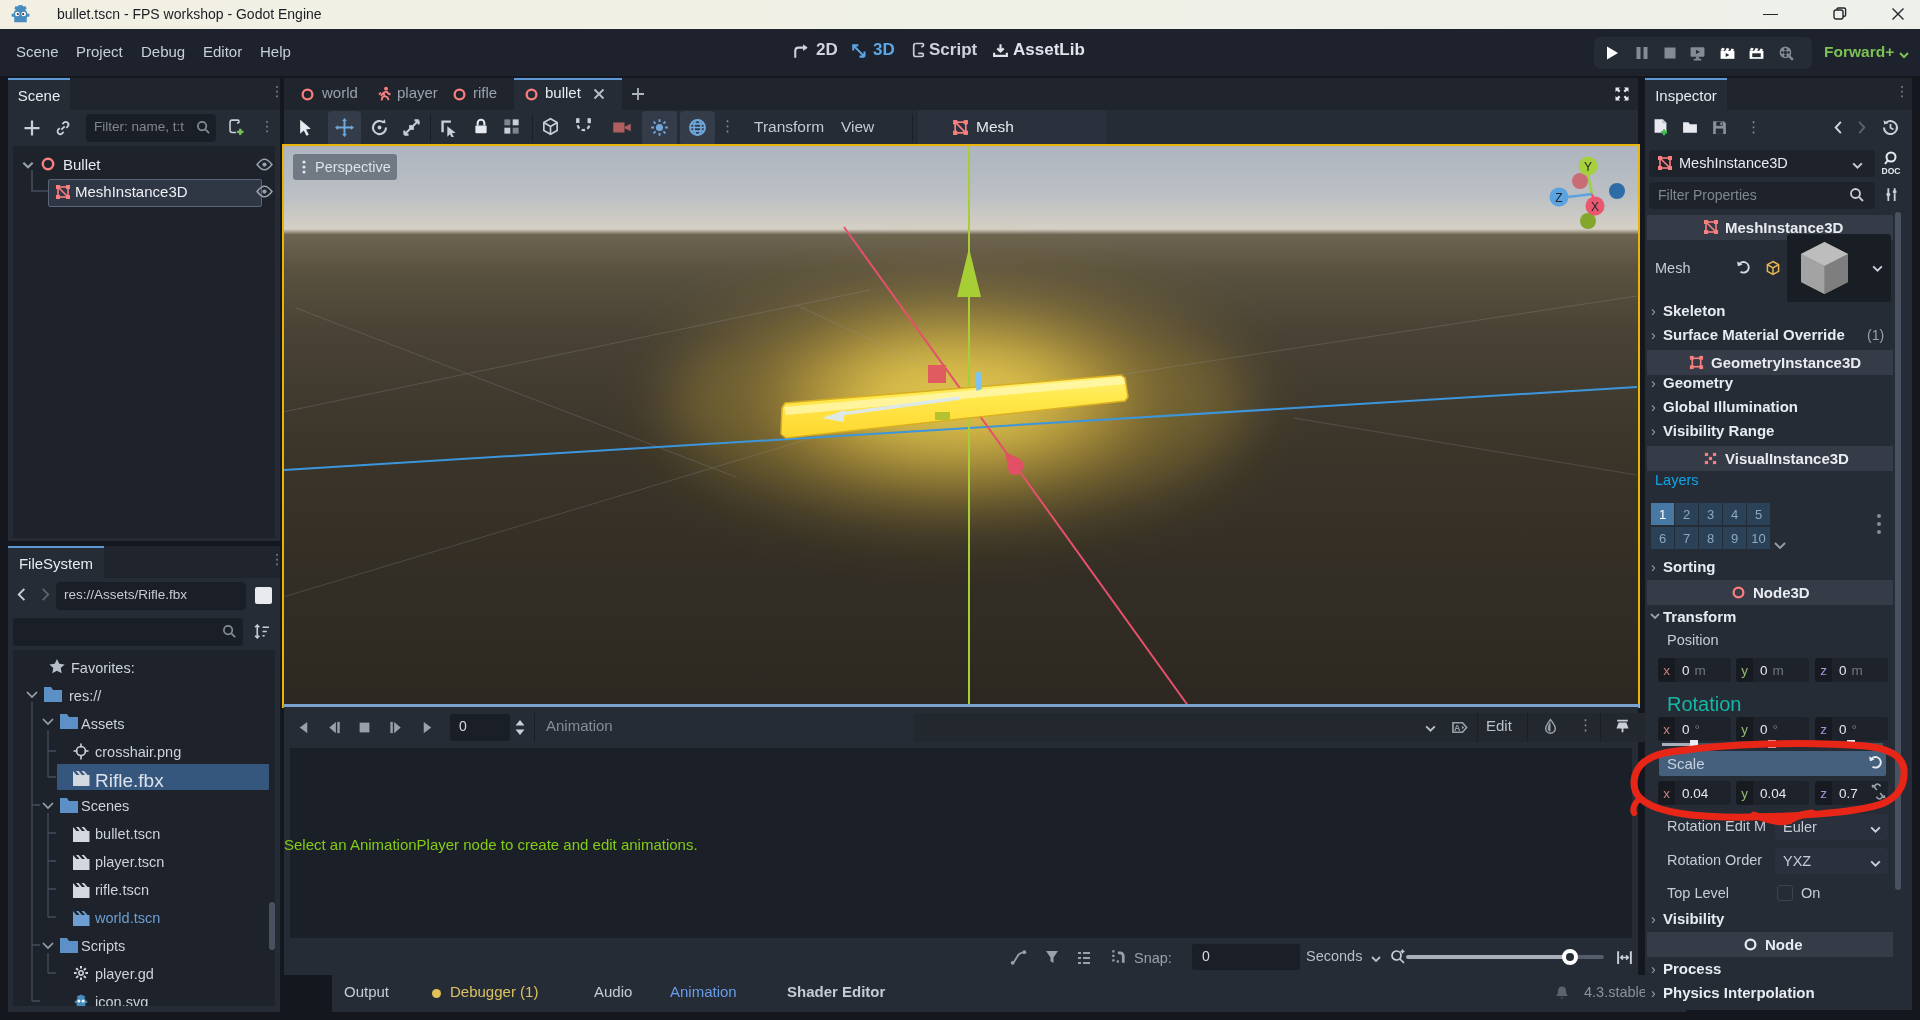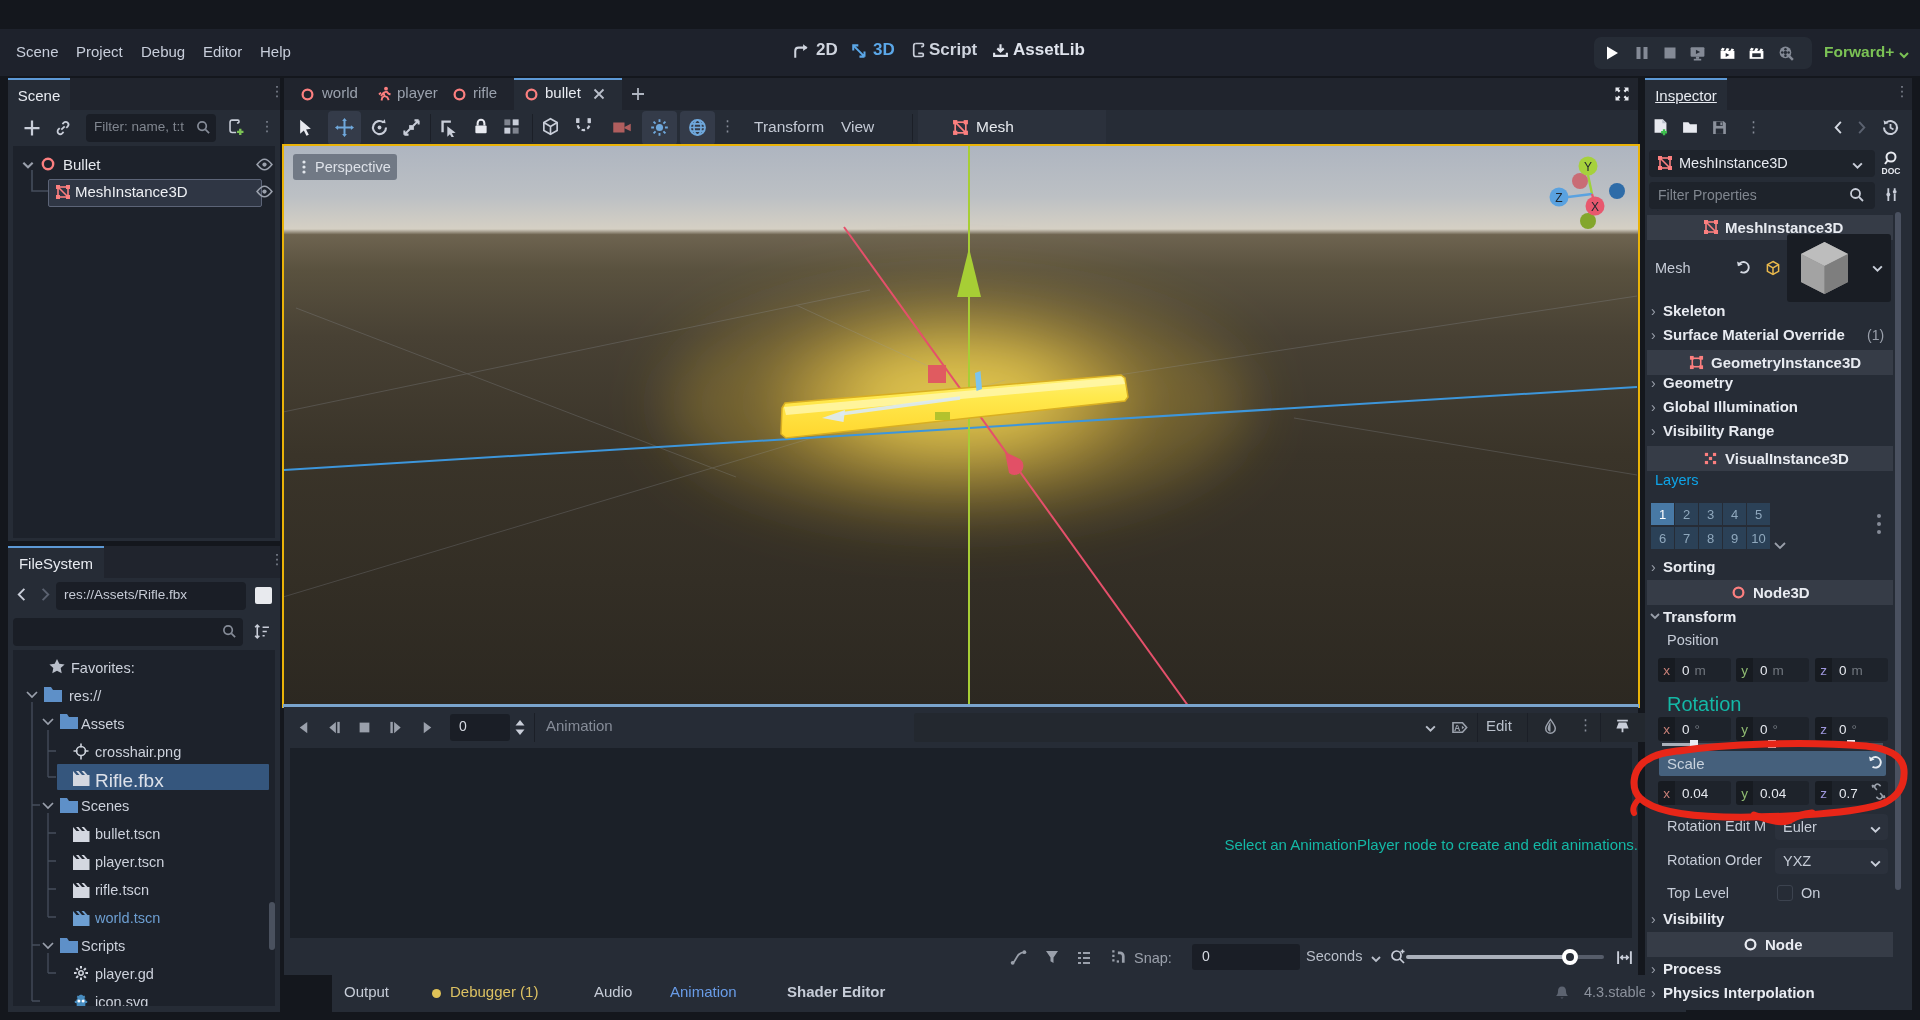--- a/index.html
+++ b/index.html
@@ -14,20 +14,39 @@
 .b{font-weight:bold;}
 .vfield{position:absolute;width:73px;height:24px;background:#1e232b;border-radius:3px;font-size:13.5px;display:flex;align-items:center;}
 .vfield .ax{width:17px;text-align:center;background:rgba(0,0,0,0.22);height:100%;display:flex;align-items:center;justify-content:center;border-radius:3px 0 0 3px;}
 .vfield .vv{color:#e6e9ef;margin-left:7px;}
 .vfield .vu{color:#71777f;margin-left:5px;}
 svg{display:block;}
 </style></head>
 <body>
 <div id="root">
 
+<div class="abs" style="left:0;top:0;width:1920px;height:29px;background:linear-gradient(90deg,#f2f0e3,#eef1ea);">
+  <svg class="abs" style="left:9px;top:3px" width="23" height="23" viewBox="0 0 24 24">
+    <path fill="#478cbf" d="M12 2c-2 0-3 1-3.5 2L7 3.2 5.5 5.8 7.2 7C6 8 5 9.5 4.8 11L2.6 11.4l.3 3 2.2-.1c.3 1.3.4 2 .4 2.7v3h13v-3c0-.7.1-1.4.4-2.7l2.2.1.3-3-2.2-.4C19 9.5 18 8 16.8 7l1.7-1.2L17 3.2l-1.5.8C15 3 14 2 12 2z"></path>
+    <circle cx="8.7" cy="11.4" r="2.4" fill="#fff"></circle>
+        <circle cx="15.3" cy="11.4" r="2.4" fill="#fff"></circle>
+    <circle cx="9.2" cy="11.6" r="1.2" fill="#414042"></circle>
+        <circle cx="14.8" cy="11.6" r="1.2" fill="#414042"></circle>
+    <rect x="11.2" y="12.2" width="1.6" height="2.2" fill="#478cbf"></rect>
+  </svg>
+  <div class="txt" style="left:57px;top:6px;font-size:14px;color:#1b1e24;">bullet.tscn - FPS workshop - Godot Engine</div>
+  <div class="txt" style="left:1763px;top:4px;font-size:15px;color:#23262b;">—</div>
+  <svg class="abs" style="left:1833px;top:7px" width="14" height="14" viewBox="0 0 14 14">
+        <rect x="1" y="3" width="9" height="9" rx="2" fill="none" stroke="#23262b" stroke-width="1.4"></rect>
+        <path d="M4 3V2.2c0-.8.5-1.2 1.2-1.2H11c.9 0 1.6.6 1.6 1.6V8c0 .8-.4 1.2-1.2 1.2H10" fill="none" stroke="#23262b" stroke-width="1.4"></path>
+      </svg>
+  <svg class="abs" style="left:1891px;top:7px" width="14" height="14" viewBox="0 0 14 14">
+        <path d="M1.5 1.5 12.5 12.5 M12.5 1.5 1.5 12.5" stroke="#23262b" stroke-width="1.4"></path>
+      </svg>
+</div>
 
 <div class="abs" style="left:0;top:29px;width:1920px;height:47px;background:#1e222c;">
   <div class="txt" style="left:16px;top:14px;font-size:15px;color:#c8cedb;">Scene</div>
   <div class="txt" style="left:76px;top:14px;font-size:15px;color:#c8cedb;">Project</div>
   <div class="txt" style="left:141px;top:14px;font-size:15px;color:#c8cedb;">Debug</div>
   <div class="txt" style="left:203px;top:14px;font-size:15px;color:#c8cedb;">Editor</div>
   <div class="txt" style="left:260px;top:14px;font-size:15px;color:#c8cedb;">Help</div>
 
   <svg class="abs" style="left:793px;top:13px" width="18" height="18" viewBox="0 0 16 16">
         <path d="M2 14V8c0-2 1-3 3-3h7" fill="none" stroke="#cfd4de" stroke-width="1.8"></path>
@@ -498,21 +517,21 @@
   <svg class="abs" style="left:1258px;top:11px" width="17" height="17" viewBox="0 0 16 16">
         <path d="M8 1.5C5.5 5 3.5 7 3.5 9.8a4.5 4.5 0 009 0C12.5 7 10.5 5 8 1.5z" fill="none" stroke="#9aa0ab" stroke-width="1.4"></path>
         <path d="M8 3.5c-1.7 2.5-2.6 4.3-2.6 6.3 0 1.6 1 3 2.6 3.2z" fill="#9aa0ab"></path>
       </svg>
   <div class="txt" style="left:1294px;top:9px;font-size:15px;color:#868c98;">⋮</div>
   <div class="abs" style="left:1316px;top:6px;width:1px;height:29px;background:#1b1f27;"></div>
   <svg class="abs" style="left:1330px;top:11px" width="17" height="17" viewBox="0 0 16 16">
         <path d="M3 2.5h10M5 5h6l1.5 4h-9zM8 9v4.5" stroke="#c9ced9" stroke-width="1.7" fill="#c9ced9"></path>
       </svg>
   <div class="abs" style="left:6px;top:41px;width:1342px;height:190px;background:#1b2028;"></div>
-  <div class="txt" style="left:0;top:129px;width:1354px;text-align:right;font-size:15px;color:#14b8a6;">Select an AnimationPlayer node to create and edit animations.</div>
+  <div class="txt" style="left:0;top:129px;width:1354px;text-align:left;font-size:15px;color:#84cc16;">Select an AnimationPlayer node to create and edit animations.</div>
   <svg class="abs" style="left:726px;top:242px" width="17" height="17" viewBox="0 0 16 16">
         <path d="M2 13C6 13 5 3 14 3" fill="none" stroke="#9aa0ab" stroke-width="1.7"></path>
         <circle cx="2.5" cy="13" r="1.8" fill="#9aa0ab"></circle>
         <circle cx="13.5" cy="3" r="1.8" fill="#9aa0ab"></circle>
       </svg>
   <svg class="abs" style="left:760px;top:242px" width="16" height="16" viewBox="0 0 16 16">
         <path d="M2 2h12L9.5 8.5V14l-3-1.8V8.5z" fill="#9aa0ab"></path>
       </svg>
   <svg class="abs" style="left:792px;top:243px" width="16" height="16" viewBox="0 0 16 16">
         <g stroke="#9aa0ab" stroke-width="1.8">
@@ -561,21 +580,21 @@
         <path d="M8 1.5c2.6 0 4 2 4 4.5 0 3 1 4 2 5H2c1-1 2-2 2-5 0-2.5 1.4-4.5 4-4.5zM6.5 12.5a1.6 1.6 0 003 0" fill="#5c6370"></path>
       </svg>
   <div class="txt" style="left:1252px;top:9px;font-size:14.5px;color:#8b919c;">4.3.stable</div>
   <svg class="abs" style="left:1330px;top:10px" width="16" height="16" viewBox="0 0 16 16">
         <path d="M2 2h12" stroke="#c6ccd7" stroke-width="1.8"></path>
         <path d="M5 14V6M5 6L2.5 9M5 6l2.5 3M11 14V6M11 6L8.5 9M11 6l2.5 3" stroke="#c6ccd7" stroke-width="1.6" fill="none"></path>
       </svg>
 </div>
 
 <div class="tabstrip" style="left:1645px;top:78px;width:267px;height:32px;">
-  <div class="tab" style="left:0;width:82px;text-decoration:underline;">Inspector</div>
+  <div class="tab" style="left:0;width:82px;">Inspector</div>
   <div class="tabdim" style="left:98px;">Node</div>
   <div class="tabdim" style="left:160px;">History</div>
   <div class="txt" style="left:250px;top:5px;font-size:14px;color:#868c98;">⋮</div>
 </div>
 <div class="panel" style="left:1645px;top:110px;width:267px;height:900px;" id="inspector">
 
   <svg class="abs" style="left:6px;top:8px" width="19" height="19" viewBox="0 0 16 16">
         <path d="M3 1h7l3 3v8.5H3z" fill="#e8eaf0"></path>
         <path d="M9.5 1v3.5H13" fill="#b9bfca"></path>
         <path d="M11 9.5v5M8.5 12h5" stroke="#3fbf4f" stroke-width="2"></path>

